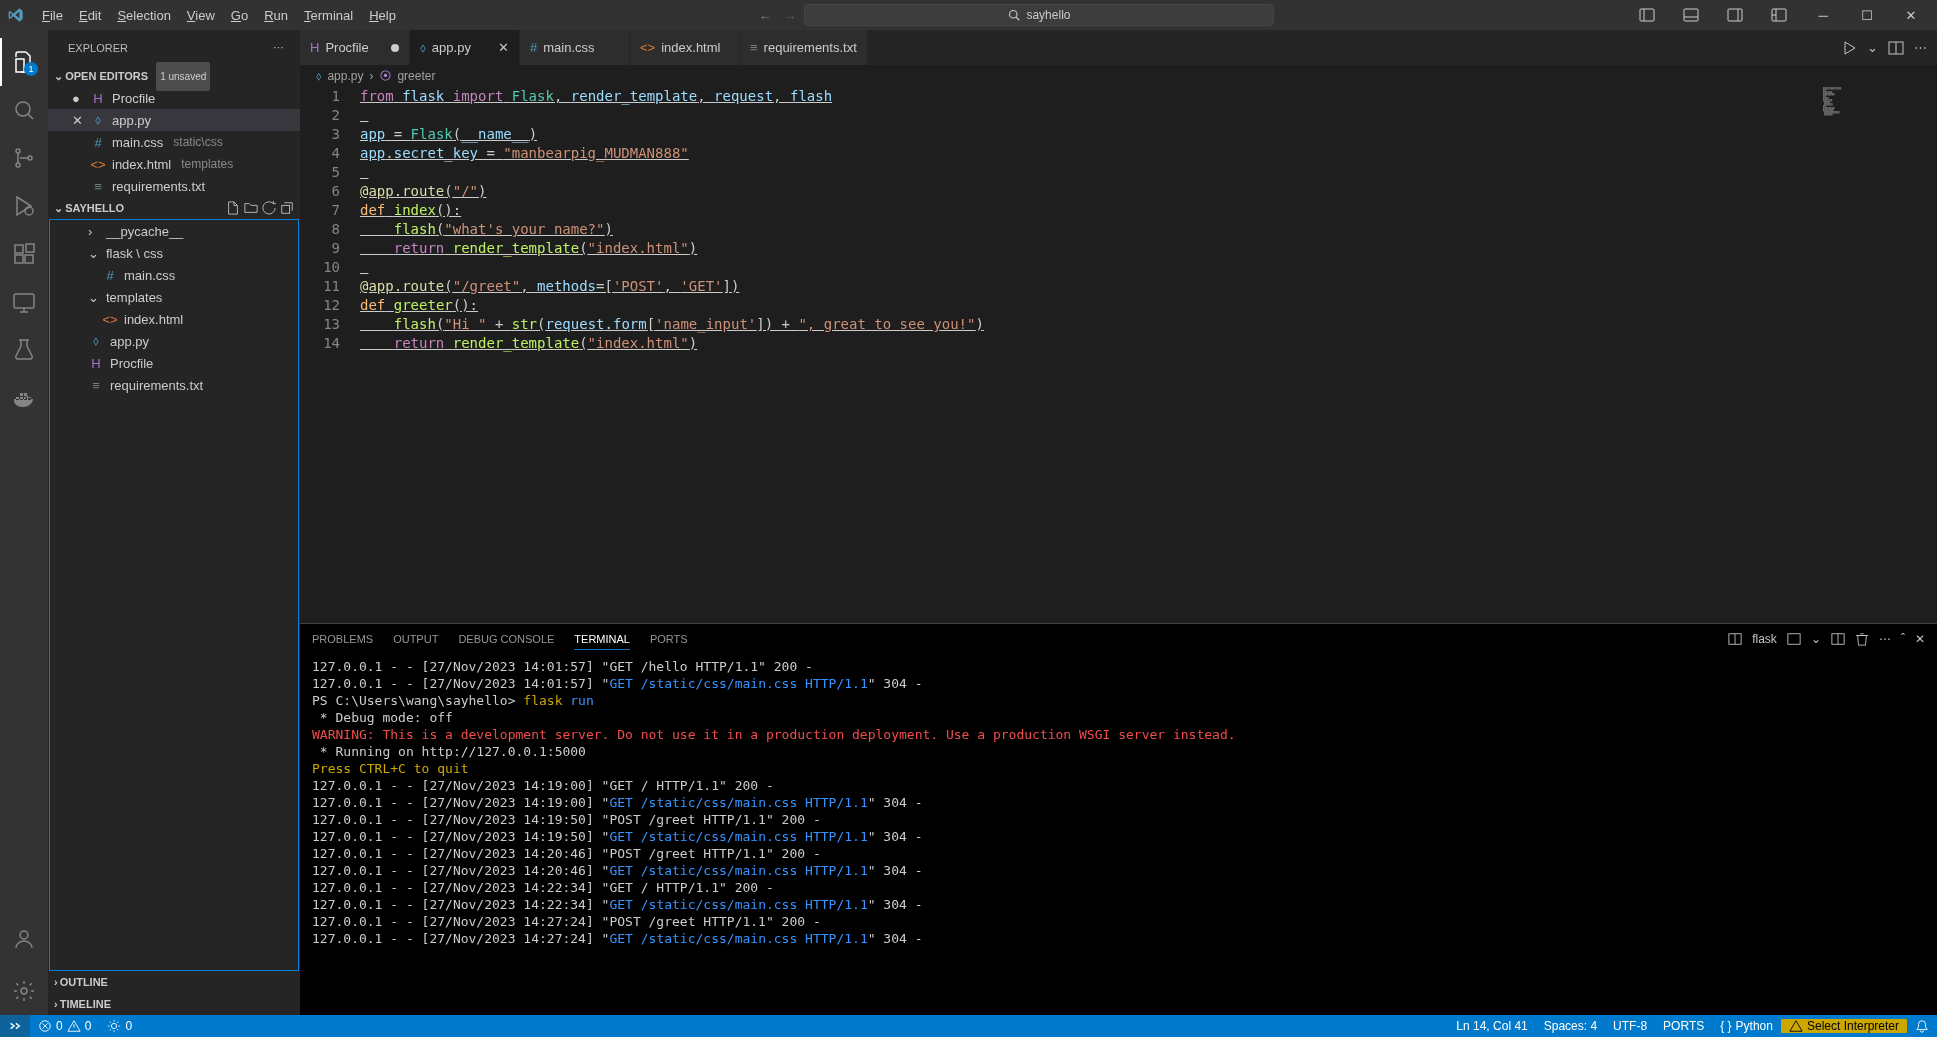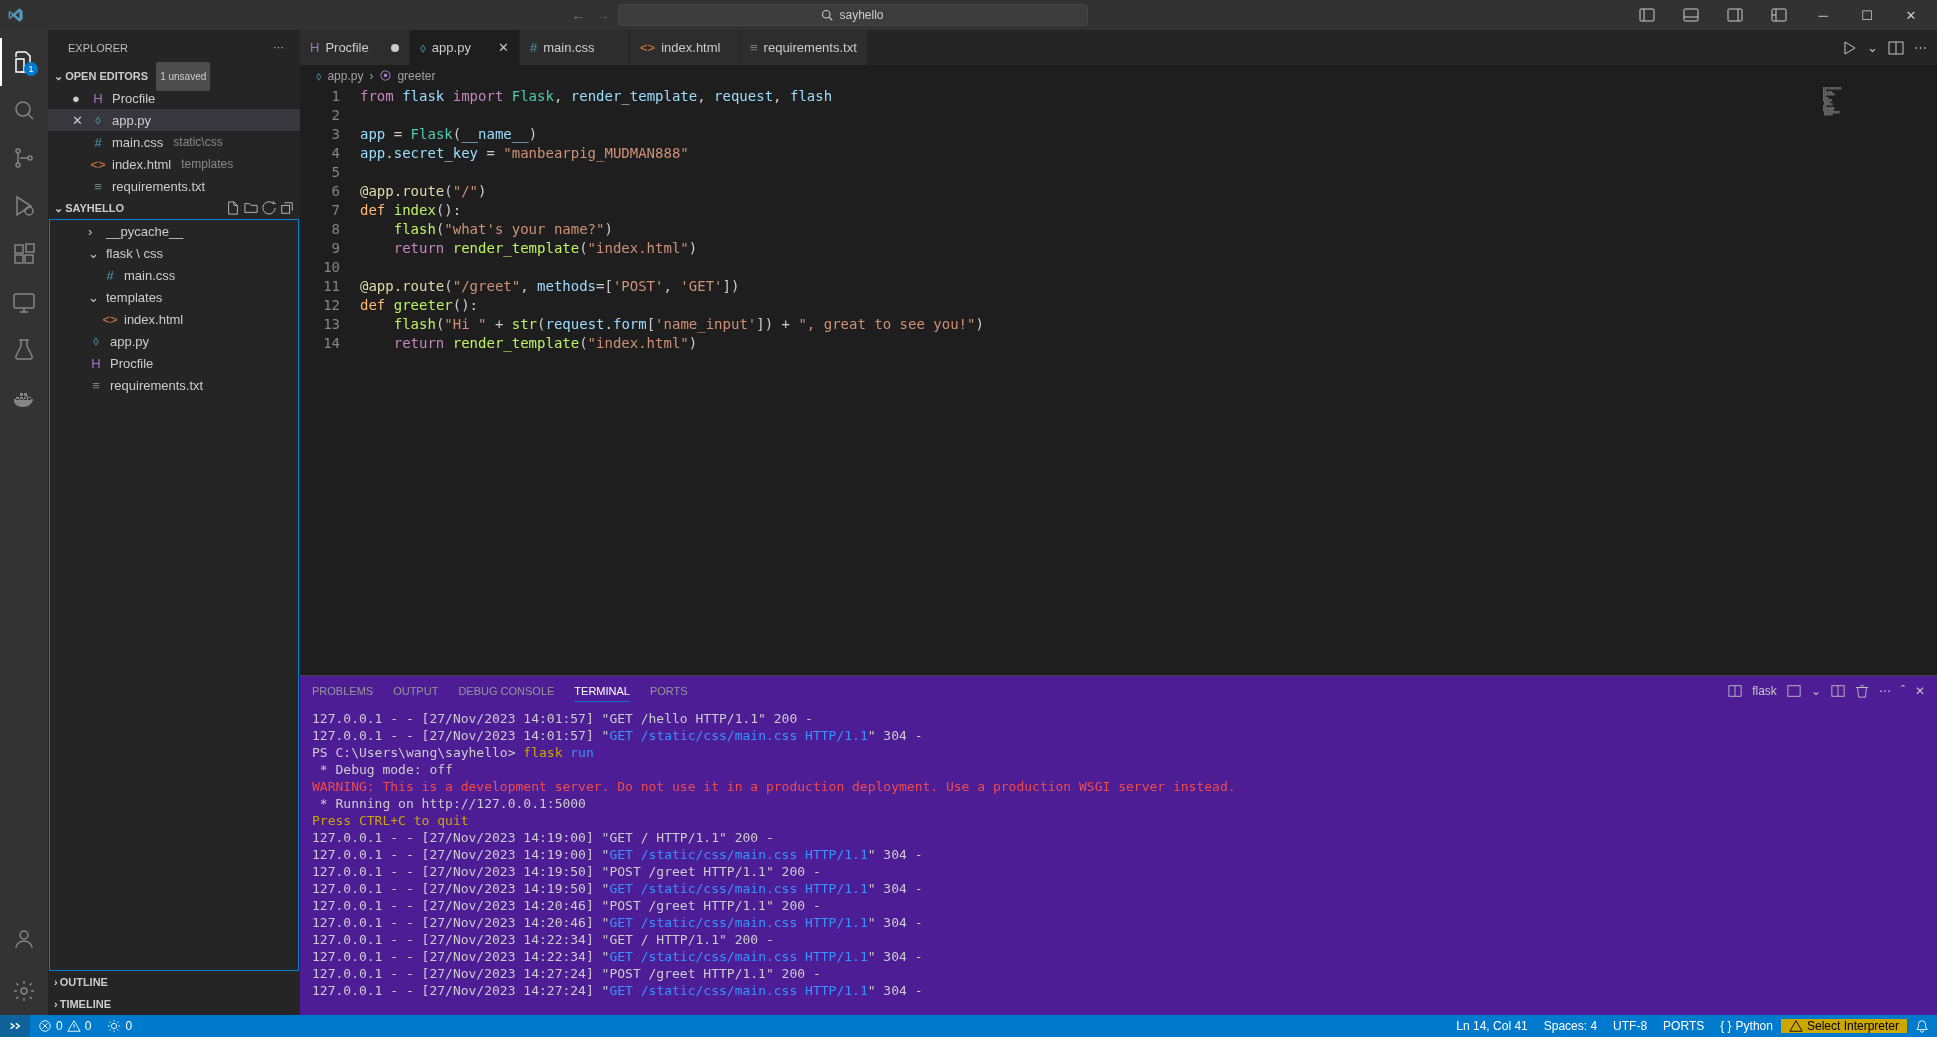--- a/index.html
+++ b/index.html
@@ -199,20 +199,21 @@
   padding-right: 20px;
   padding-top: 0;
 }
 .code {
   flex: 1;
   font-family: Consolas, monospace;
   font-size: 14px;
   line-height: 19px;
   white-space: pre;
   padding-top: 0;
+  text-decoration: underline;
 }
 .minimap {
   position: absolute;
   right: 14px; top: 0;
   width: 100px; height: 60px;
   background: transparent;
 }
 .minimap-content {
   font-size: 2px;
   line-height: 2px;
@@ -220,22 +221,22 @@
   white-space: pre;
 }
 .kw { color: #c586c0; }
 .fn { color: #bef264; }
 .str { color: #ce9178; }
 .cls { color: #4ec9b0; }
 .var { color: #9cdcfe; }
 .dec { color: #dcdcaa; }
 .def { color: #fdba74; }
 .panel {
-  height: 340px;
-  background: #4c1d95;
+  height: 392px;
+  background: #000000;
   border-top: 1px solid #414141;
   display: flex;
   flex-direction: column;
 }
 .panel-tabs {
   height: 30px;
   display: flex;
   align-items: center;
   padding: 0 12px;
   gap: 20px;
@@ -279,20 +280,30 @@
 </style>
 </head>
 <body>
 
 <div class="titlebar">
   <span class="vscode-icon">
     <svg width="16" height="16" viewBox="0 0 24 24" fill="currentColor">
         <path d="M17 2l5 4v12l-5 4-9-8-5 4-2-1V7l2-1 5 4 9-8zM3 8v8l3-4-3-4zm14 9V7l-6 5 6 5z"></path>
       </svg>
   </span>
+  <div id="menubar" style="display: flex;">
+      <span class="menu-item"><u>F</u>ile</span>
+      <span class="menu-item"><u>E</u>dit</span>
+      <span class="menu-item"><u>S</u>election</span>
+      <span class="menu-item"><u>V</u>iew</span>
+      <span class="menu-item"><u>G</u>o</span>
+      <span class="menu-item"><u>R</u>un</span>
+      <span class="menu-item"><u>T</u>erminal</span>
+      <span class="menu-item"><u>H</u>elp</span>
+    </div>
   <div class="titlebar-center">
     <div class="nav-arrows">
       <span>←</span>
       <span style="opacity:.5">→</span>
     </div>
     <div class="search-box">
       <svg width="12" height="12" viewBox="0 0 16 16" fill="none" stroke="currentColor" stroke-width="1.5">
           <circle cx="7" cy="7" r="5"></circle>
           <path d="M11 11l4 4"></path>
         </svg>

